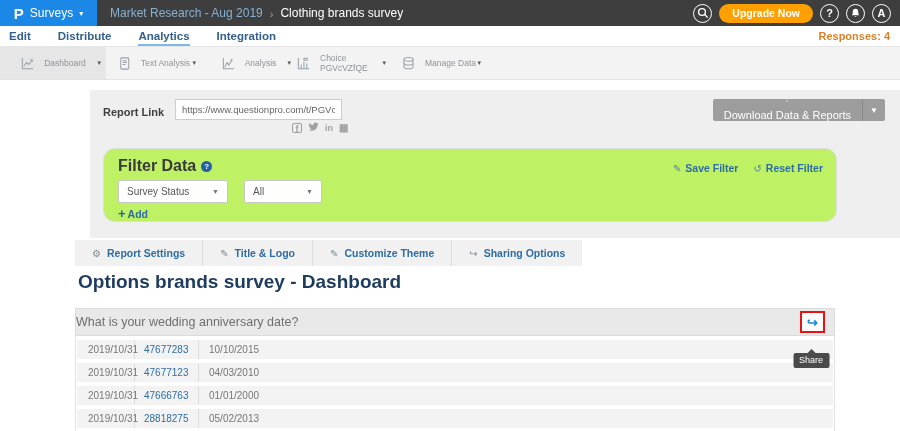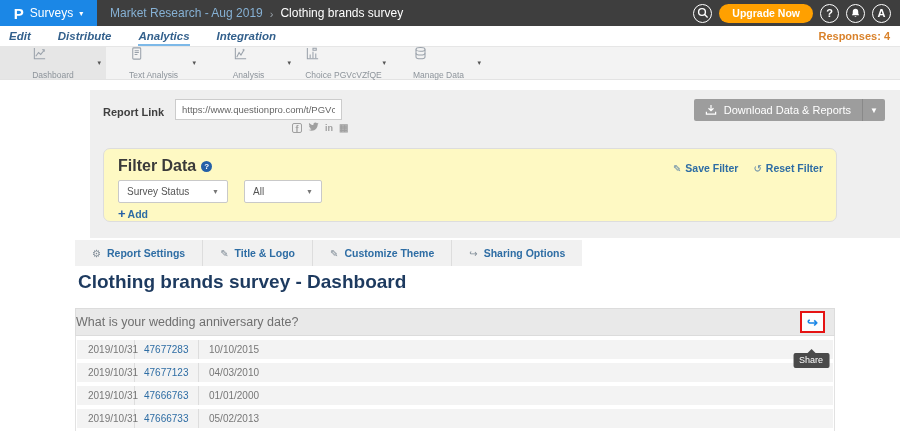--- a/index.html
+++ b/index.html
@@ -23,57 +23,57 @@
   .circle-btn { width:19px; height:19px; border:1.5px solid #fff; border-radius:50%;
                 display:flex; align-items:center; justify-content:center; font-size:11px;
                 font-weight:700; color:#fff; cursor:pointer; }
   .upgrade { background:#ffa000; color:#fff; border-radius:10px; height:19px; padding:0 13px;
              font-size:10.5px; font-weight:700; display:flex; align-items:center; cursor:pointer; }
 
   
   .nav { position:absolute; top:26px; left:0; right:0; height:21px; background:#fff;
          border-bottom:1px solid #e6e6e6; display:flex; align-items:stretch; padding-left:9px;
          gap:27px; font-size:11.5px; font-weight:700; color:#33608c; }
-  .nav-item { display:flex; align-items:center; cursor:pointer;font-style:italic; }
+  .nav-item { display:flex; align-items:center; cursor:pointer; }
   .nav-item.active { box-shadow:inset 0 -2px 0 #7db9e8; }
   .responses { margin-left:auto; margin-right:10px; color:#d9822b; font-size:11px;
                font-weight:700; display:flex; align-items:center; }
 
   
   .toolbar { position:absolute; top:47px; left:0; right:0; height:33px; background:#f3f3f3;
              border-bottom:1px solid #e3e3e3; display:flex; }
   .tool-item { width:95px; display:flex; align-items:center; justify-content:center;
                position:relative; cursor:pointer; }
   .tool-item.active { width:106px; background:#e6e6e6; }
-  .tool-main { display:flex; flex-direction:column; align-items:flex-start; gap:9px; }
+  .tool-main { display:flex; flex-direction:row; align-items:center; gap:9px; }
   .tool-label { font-size:8.5px; color:#8d949b; }
   .tool-caret { position:absolute; right:5px; top:12px; font-size:7px; color:#555; }
   .tool-icon svg { display:block; }
 
   
   .card { position:absolute; left:90px; top:90px; width:820px; height:148px; background:#efefef; }
   .report-label { position:absolute; left:13px; top:16px; font-size:11px; font-weight:700; color:#3f3f3f; }
   .report-input { position:absolute; left:85px; top:9px; width:167px; height:21px;
                   border:1px solid #ccc; background:#fff; font-size:9.5px; color:#666;
                   padding:0 6px; font-family:"Liberation Sans", sans-serif; }
   .socials { position:absolute; left:202px; top:32px; display:flex; gap:6px; align-items:center;
              color:#a0a0a0; }
   .soc { font-size:9px; font-weight:700; cursor:pointer; line-height:10px; }
   .soc-f { width:10px; height:10px; border:1px solid #a0a0a0; border-radius:2px; text-align:center; }
   .soc-grid { font-size:10px; }
   .download-btn { position:absolute; right:25px; top:9px; height:22px; background:#9d9d9d;
                   color:#fff; display:flex; align-items:stretch; border-radius:2px; font-size:11px;
                   cursor:pointer; }
-  .dl-main { padding:0 11px; display:flex; gap:7px; align-items:center; }
+  .dl-main { padding:0 11px; display:flex; gap:7px; align-items:center;flex-direction:column; }
   .dl-caret { width:23px; border-left:1px solid #898989; display:flex; align-items:center;
               justify-content:center; font-size:8px; }
 
   
   .filter-box { position:absolute; left:13px; top:58px; width:734px; height:74px;
-                background:#fef9c3; border:1px solid #ddd; border-radius:7px; }
+                background:#bef264; border:1px solid #ddd; border-radius:12px; }
   .filter-title { position:absolute; left:14px; top:8px; font-size:16px; font-weight:700; color:#3a3a3a; }
   .help-badge { display:inline-block; width:11px; height:11px; background:#2460a7; color:#fff;
                 border-radius:50%; font-size:8px; text-align:center; line-height:11px;
                 vertical-align:2px; margin-left:5px; font-weight:700; }
   .filter-links { position:absolute; right:13px; top:13px; display:flex; gap:15px; }
   .flink { font-size:10.5px; font-weight:700; color:#2e6da4; cursor:pointer; display:flex;
            gap:4px; align-items:center; }
   .flink .ficon { color:#5b83a6; font-weight:400; font-size:10px; }
   .dd { position:absolute; top:31px; height:23px; border:1px solid #c9c9c9; background:#fff;
         font-size:10px; color:#555; display:flex; align-items:center; justify-content:space-between;
@@ -297,21 +297,21 @@
     <span class="tab">
       <span class="ticon">✎</span>
       <span>Customize Theme</span>
     </span>
     <span class="tab">
       <span class="ticon">↪</span>
       <span>Sharing Options</span>
     </span>
   </div>
 
-  <div class="page-title">Clothing brands survey - Dashboard</div>
+  <div class="page-title">Options brands survey - Dashboard</div>
 
   <div class="qpanel">
     <div class="qheader">
       <span>What is your wedding anniversary date?</span>
       <span class="share-wrap">
         <span class="share-btn">
           <span>↪</span>
         </span>
         <span class="tooltip">Share</span>
       </span>
@@ -327,19 +327,19 @@
         <span class="tcell tcell-id">47677123</span>
         <span class="tcell tcell-val">04/03/2010</span>
       </div>
       <div class="trow">
         <span class="tcell tcell-date">2019/10/31</span>
         <span class="tcell tcell-id">47666763</span>
         <span class="tcell tcell-val">01/01/2000</span>
       </div>
       <div class="trow">
         <span class="tcell tcell-date">2019/10/31</span>
-        <span class="tcell tcell-id">47666733</span>
+        <span class="tcell tcell-id">28818275</span>
         <span class="tcell tcell-val">05/02/2013</span>
       </div>
     </div>
   </div>
 
 </div>
 
 </body></html>

